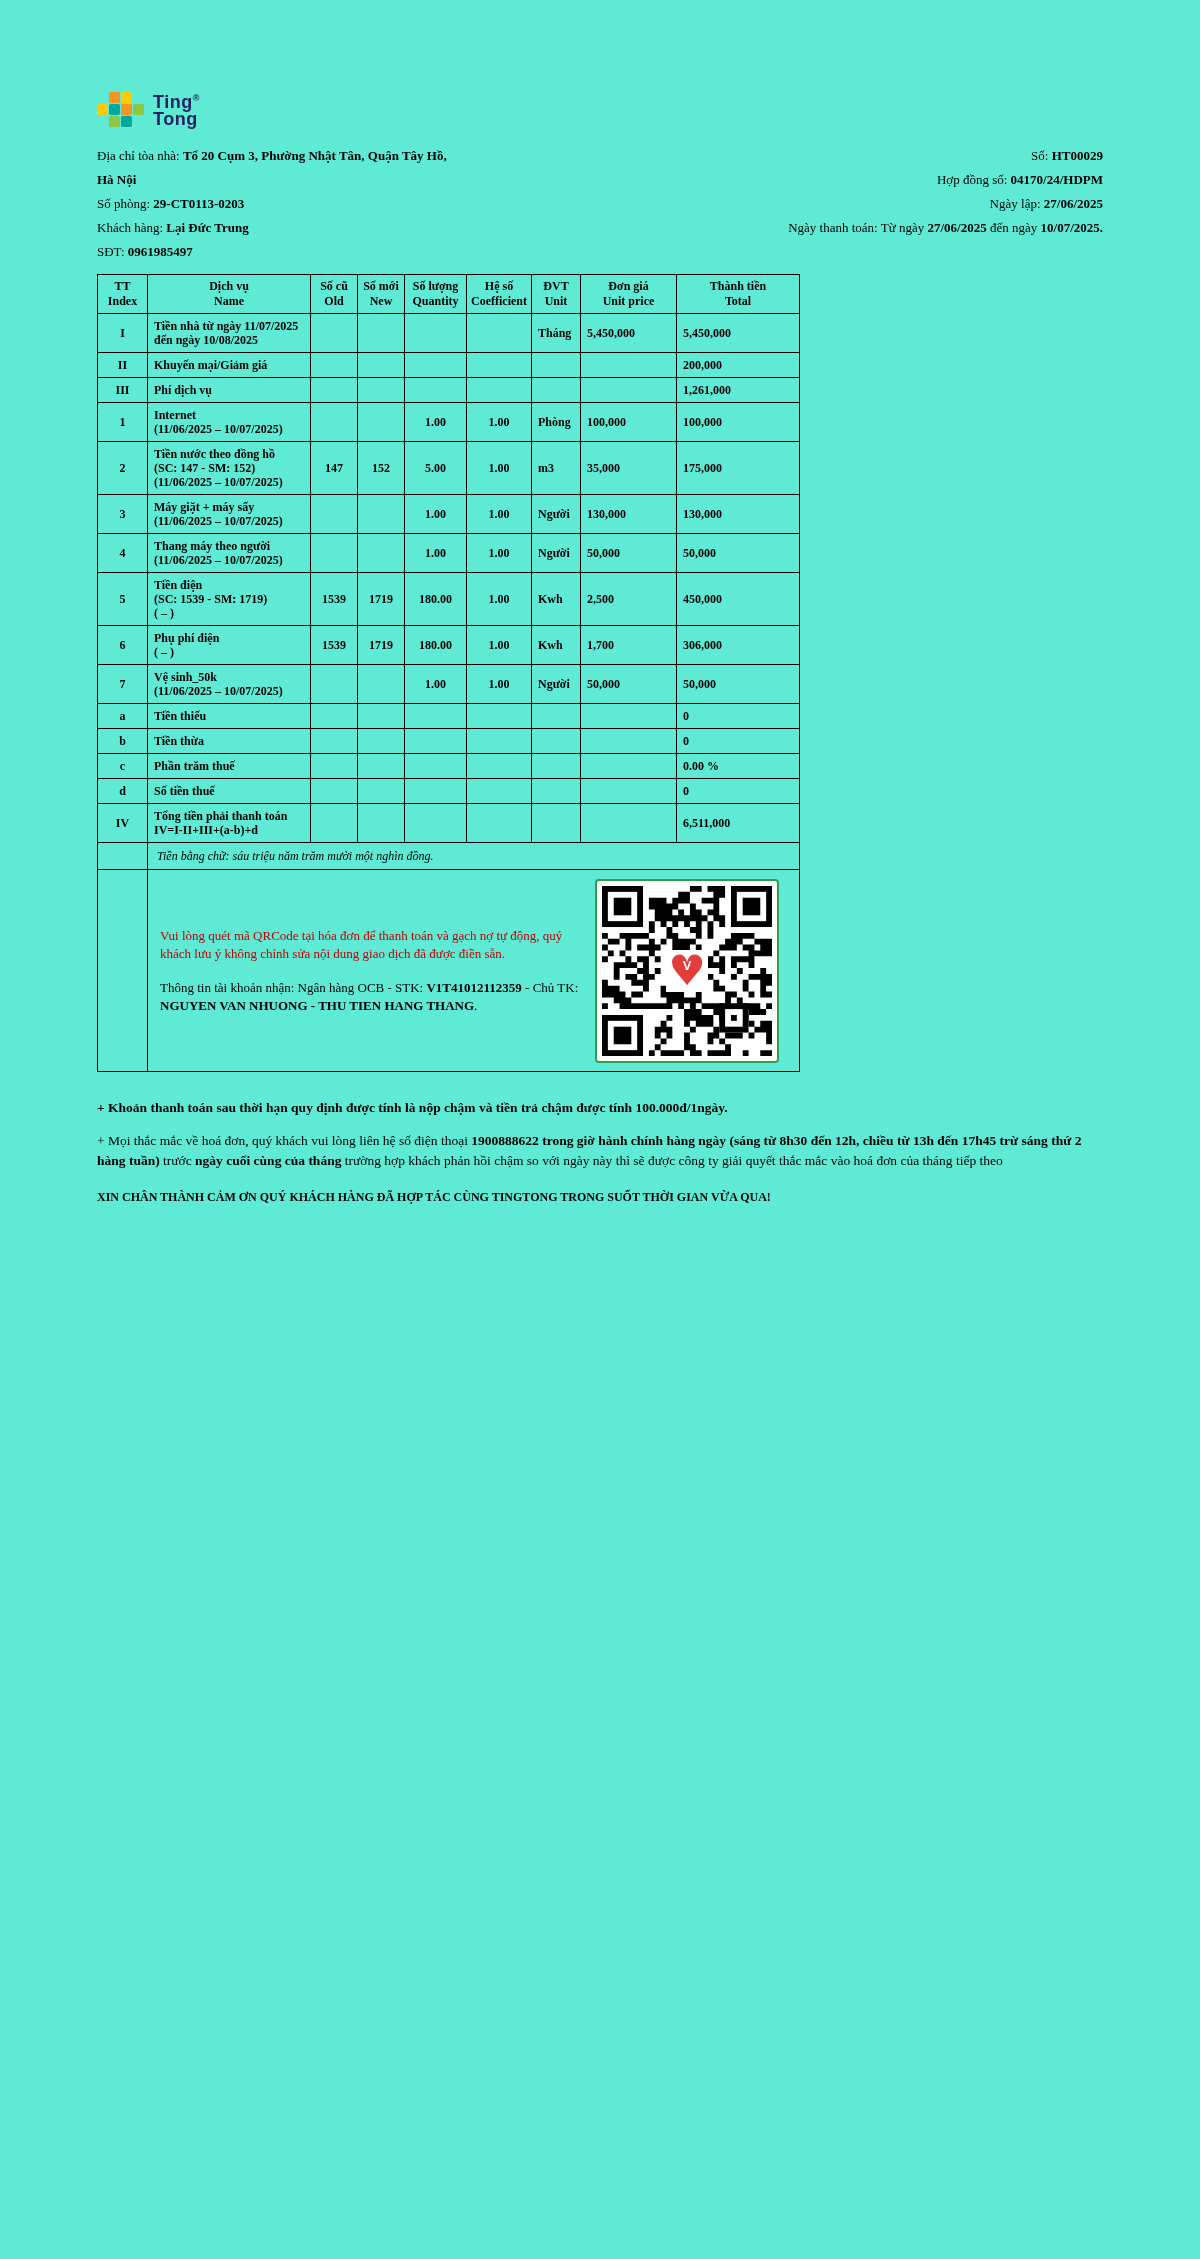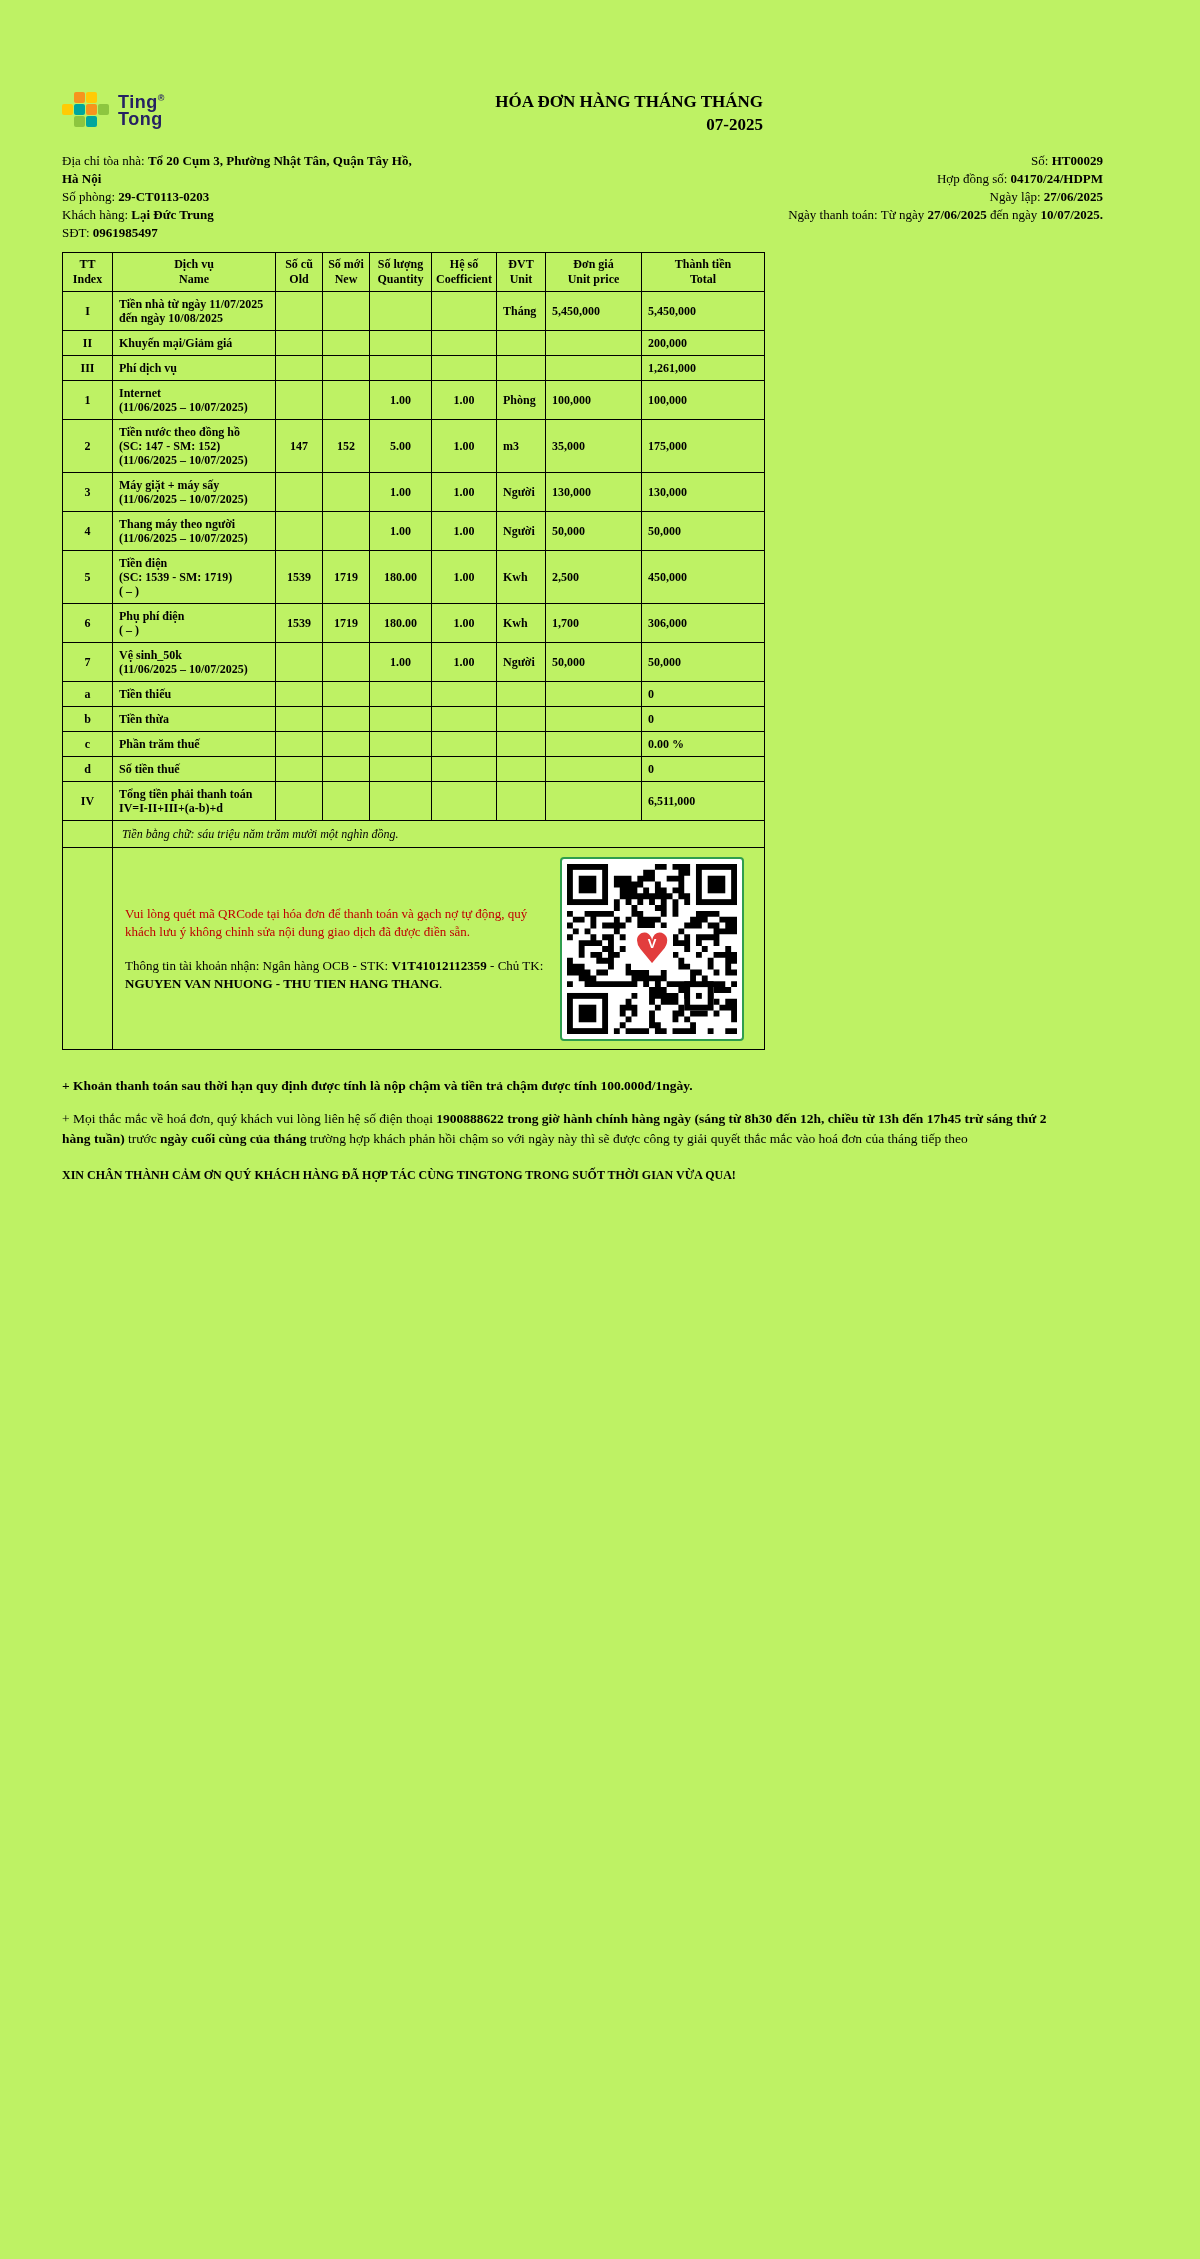--- a/index.html
+++ b/index.html
@@ -1,36 +1,36 @@
 <!DOCTYPE html>
 <html style="--red-text: #c00000; --qr-green: #2f9e4e; --heart-red: #e23d3d; --logo-navy: #262262; --logo-orange: #f7941d; --logo-yellow: #ffcb05; --logo-green: #8dc63f; --logo-teal: #00a79d;"><head>
 <meta charset="utf-8">
 <style>
   * { margin:0; padding:0; box-sizing:border-box; }
   html,body { background:#fff; }
   body { font-family:"Liberation Serif","DejaVu Serif",serif; color:#000; }
-  .page { width:1200px; height:2259px; background:#bef264; padding:90px 97px 0 62px; position:relative; overflow:hidden; }
+  .page { width:1200px; height:2259px; background:#5eead4; padding:90px 97px 0 97px; position:relative; overflow:hidden; }
 
   
   .header { display:flex; align-items:flex-start; margin-bottom:16px; }
   .logo { display:flex; align-items:center; gap:9px; }
   .logo-grid { display:grid; grid-template-columns:repeat(4,11px); grid-auto-rows:11px; gap:1px; }
   .logo-grid i { display:block; width:11px; height:11px; border-radius:2px; }
   .sq-o { background:var(--logo-orange,#f7941d); }
   .sq-y { background:var(--logo-yellow,#ffcb05); }
   .sq-g { background:var(--logo-green,#8dc63f); }
   .sq-t { background:var(--logo-teal,#00a79d); }
   .sq-e { background:transparent; }
   .logo-text { font-family:"Liberation Sans","DejaVu Sans",sans-serif; font-weight:bold; font-size:18px; line-height:17px; color:var(--logo-navy,#262262); letter-spacing:.5px; }
   .lt-line { display:block; }
   .reg { font-size:9px; }
   .title { margin-left:auto; margin-right:340px; width:292px; text-align:right; font-weight:bold; font-size:17px; line-height:23px; }
 
   
-  .info { display:flex; justify-content:space-between; font-size:13px; line-height:18px; margin-bottom:10px; }
+  .info { display:flex; justify-content:space-between; font-size:13px; line-height:24px; margin-bottom:10px; }
   .info-left { width:350px; }
   .info-right { text-align:right; }
 
   
   table { border-collapse:collapse; table-layout:fixed; width:702px; }
   th,td { border:1px solid #000; font-size:12px; vertical-align:middle; }
   th { font-weight:bold; text-align:center; line-height:15px; padding:4px 1px; }
   td { font-weight:bold; line-height:14px; padding:5px 6px; }
   .c-tt { text-align:center; }
   .c-name { text-align:left; white-space:pre-line; }
@@ -74,21 +74,20 @@
         <i class="sq-e"></i>
           <i class="sq-g"></i>
           <i class="sq-t"></i>
           <i class="sq-e"></i>
       </span>
       <span class="logo-text">
         <span class="lt-line"><span>Ting</span><sup class="reg">®</sup></span>
         <span class="lt-line">Tong</span>
       </span>
     </div>
-    <div class="title">HÓA ĐƠN HÀNG THÁNG THÁNG 07-2025</div>
   </div>
 
   <div class="info">
     <div class="info-left">
       <div><span>Địa chỉ tòa nhà:</span> <b>Tổ 20 Cụm 3, Phường Nhật Tân, Quận Tây Hồ, Hà Nội</b></div>
       <div><span>Số phòng:</span> <b>29-CT0113-0203</b></div>
       <div><span>Khách hàng:</span> <b>Lại Đức Trung</b></div>
       <div><span>SĐT:</span> <b>0961985497</b></div>
     </div>
     <div class="info-right">

